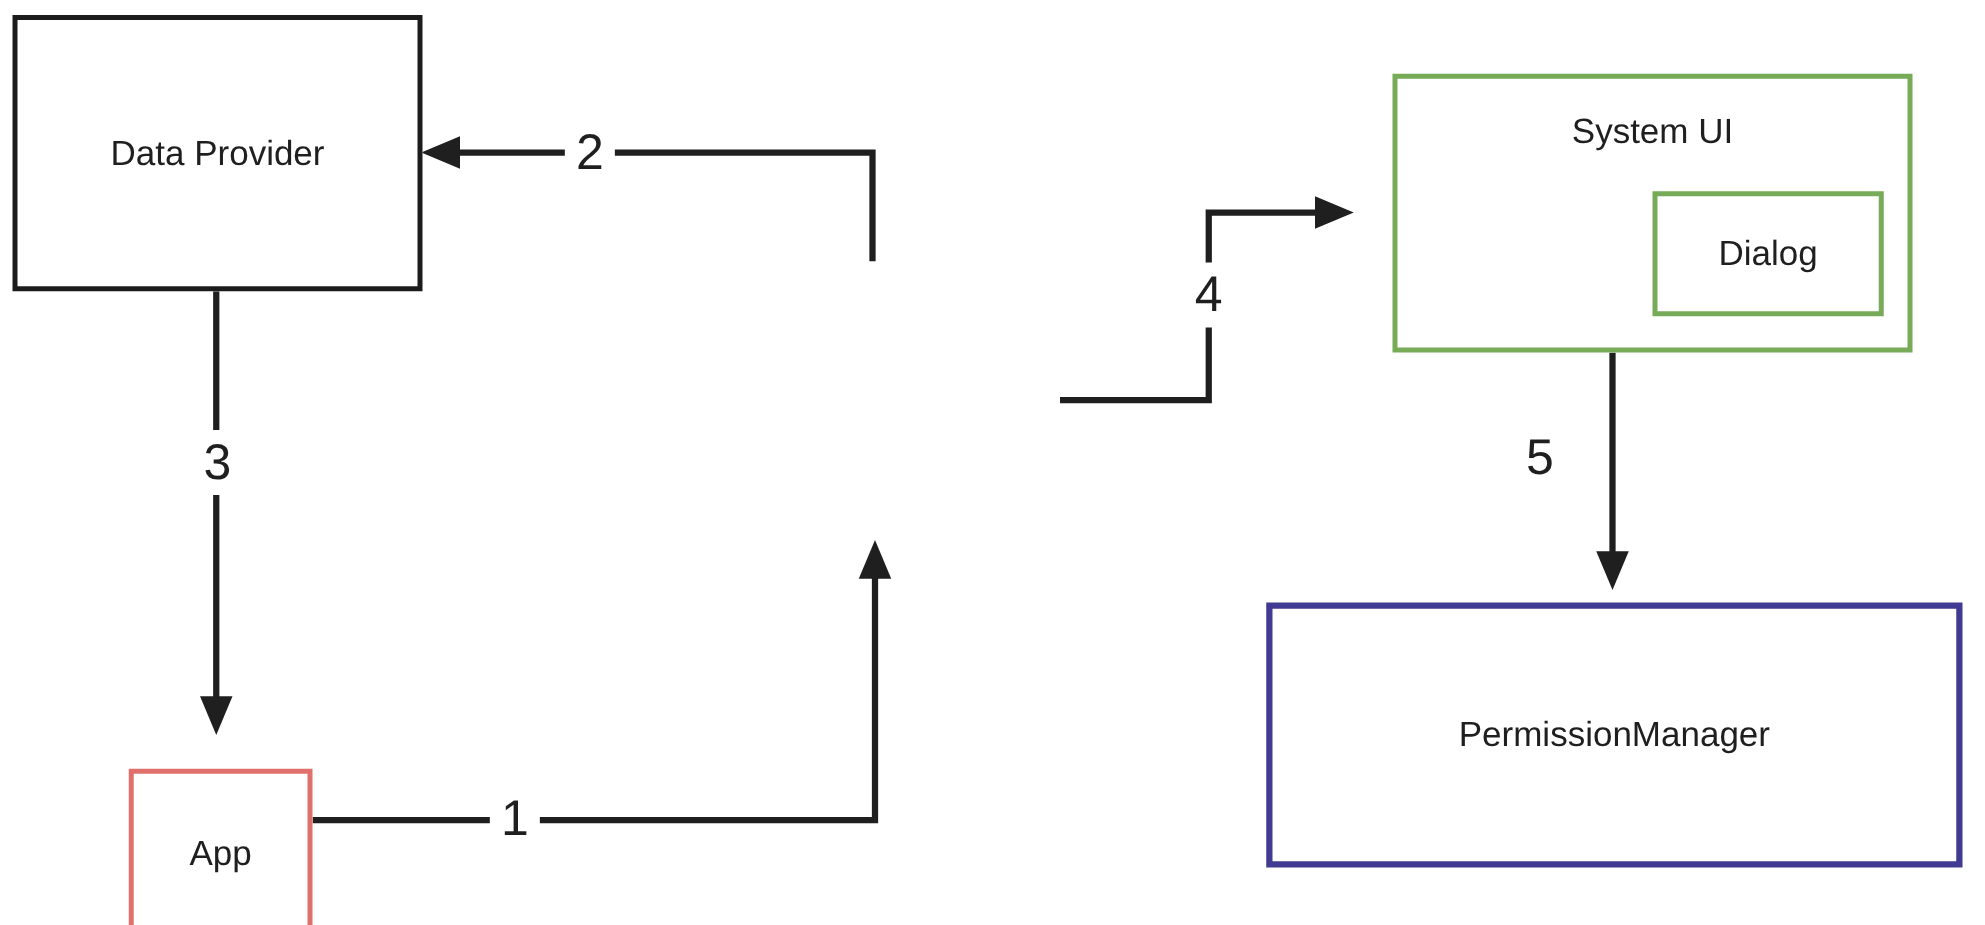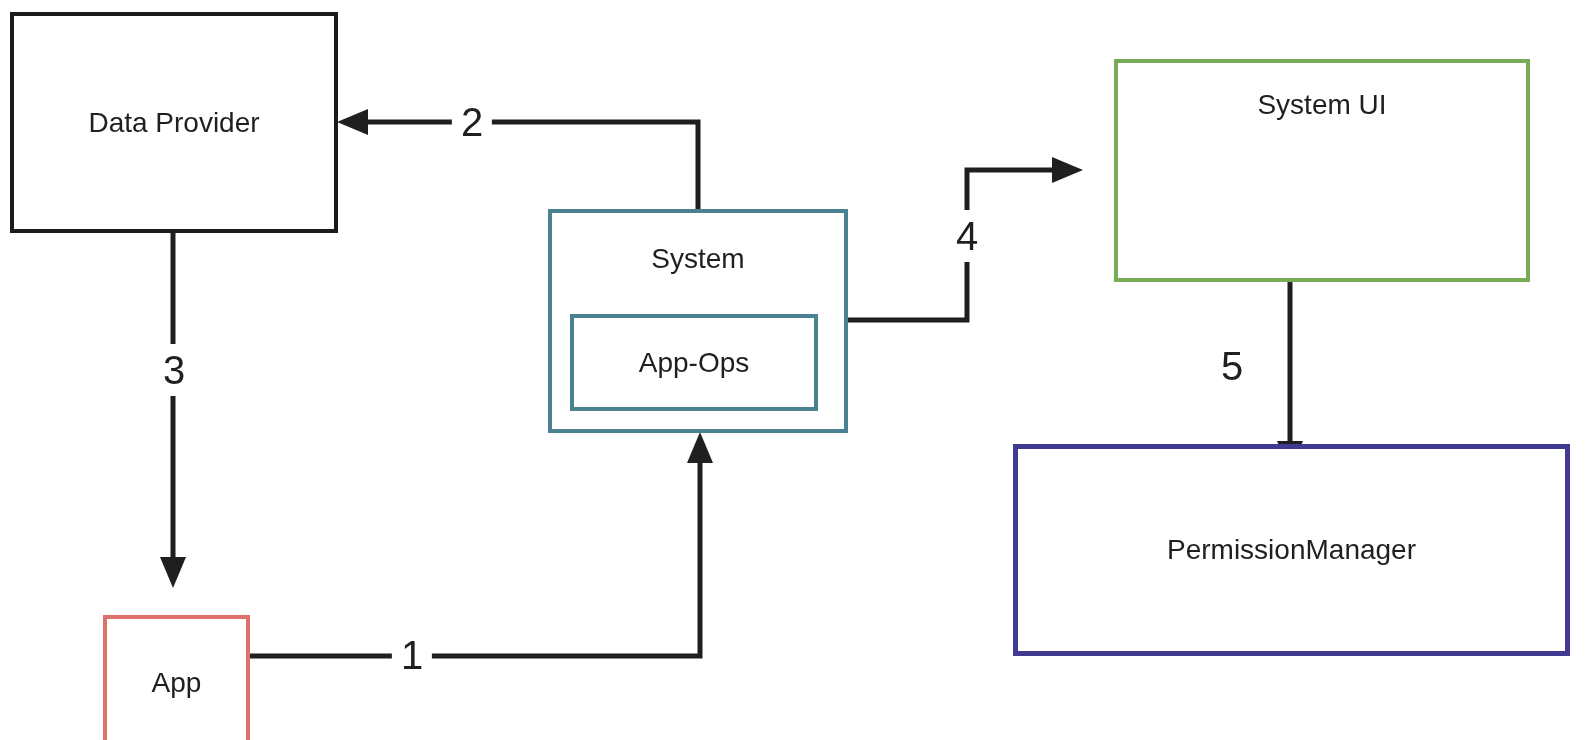--- a/index.html
+++ b/index.html
@@ -40,21 +40,21 @@
   }
 
   .data-provider{left:10px;top:12px;width:328px;height:221px;border:4px solid var(--data-provider-border);}
   .app{left:103px;top:587px;width:147px;height:136px;border:4px solid var(--app-border);margin-top:28px;}
   .system{left:548px;top:209px;width:300px;height:224px;border:4px solid var(--system-border);}
   .system .top-label{top:30px;}
   .app-ops{left:18px;top:101px;width:248px;height:97px;border:4px solid var(--system-border);}
   .system-ui{left:1114px;top:59px;width:416px;height:223px;border:4px solid var(--system-ui-border);}
   .system-ui .top-label{top:26px;}
   .dialog{left:204px;top:90px;width:185px;height:100px;border:4px solid var(--system-ui-border);}
-  .permission-manager{left:1013px;top:444px;width:557px;height:212px;border:5px solid var(--permission-manager-border);}
+  .permission-manager{left:1013px;top:482px;width:557px;height:212px;border:5px solid var(--permission-manager-border);}
 
   .edge-label{
     position:absolute;
     transform:translate(-50%,-50%);
     background:var(--background);
     padding:0 9px;
     font-size:40px;line-height:1.1;color:var(--text);
   }
   .el-1{left:412px;top:655px;}
   .el-2{left:472px;top:122px;}
@@ -91,29 +91,26 @@
   </svg>
 
   <div class="node data-provider">
     <div class="node-label center-label">Data Provider</div>
   </div>
 
   <div class="node app">
     <div class="node-label center-label">App</div>
   </div>
 
-  <div class="node system">
-    <div class="node-label top-label">System</div>
-    <div class="node app-ops">
-      <div class="node-label center-label">App-Ops</div>
-    </div>
-  </div>
 
   <div class="node system-ui">
     <div class="node-label top-label">System UI</div>
+    <div class="node dialog">
+      <div class="node-label center-label">Dialog</div>
+    </div>
   </div>
 
   <div class="node permission-manager">
     <div class="node-label center-label">PermissionManager</div>
   </div>
 
   <div class="edge-label el-1">1</div>
   <div class="edge-label el-2">2</div>
   <div class="edge-label el-3">3</div>
   <div class="edge-label el-4">4</div>

